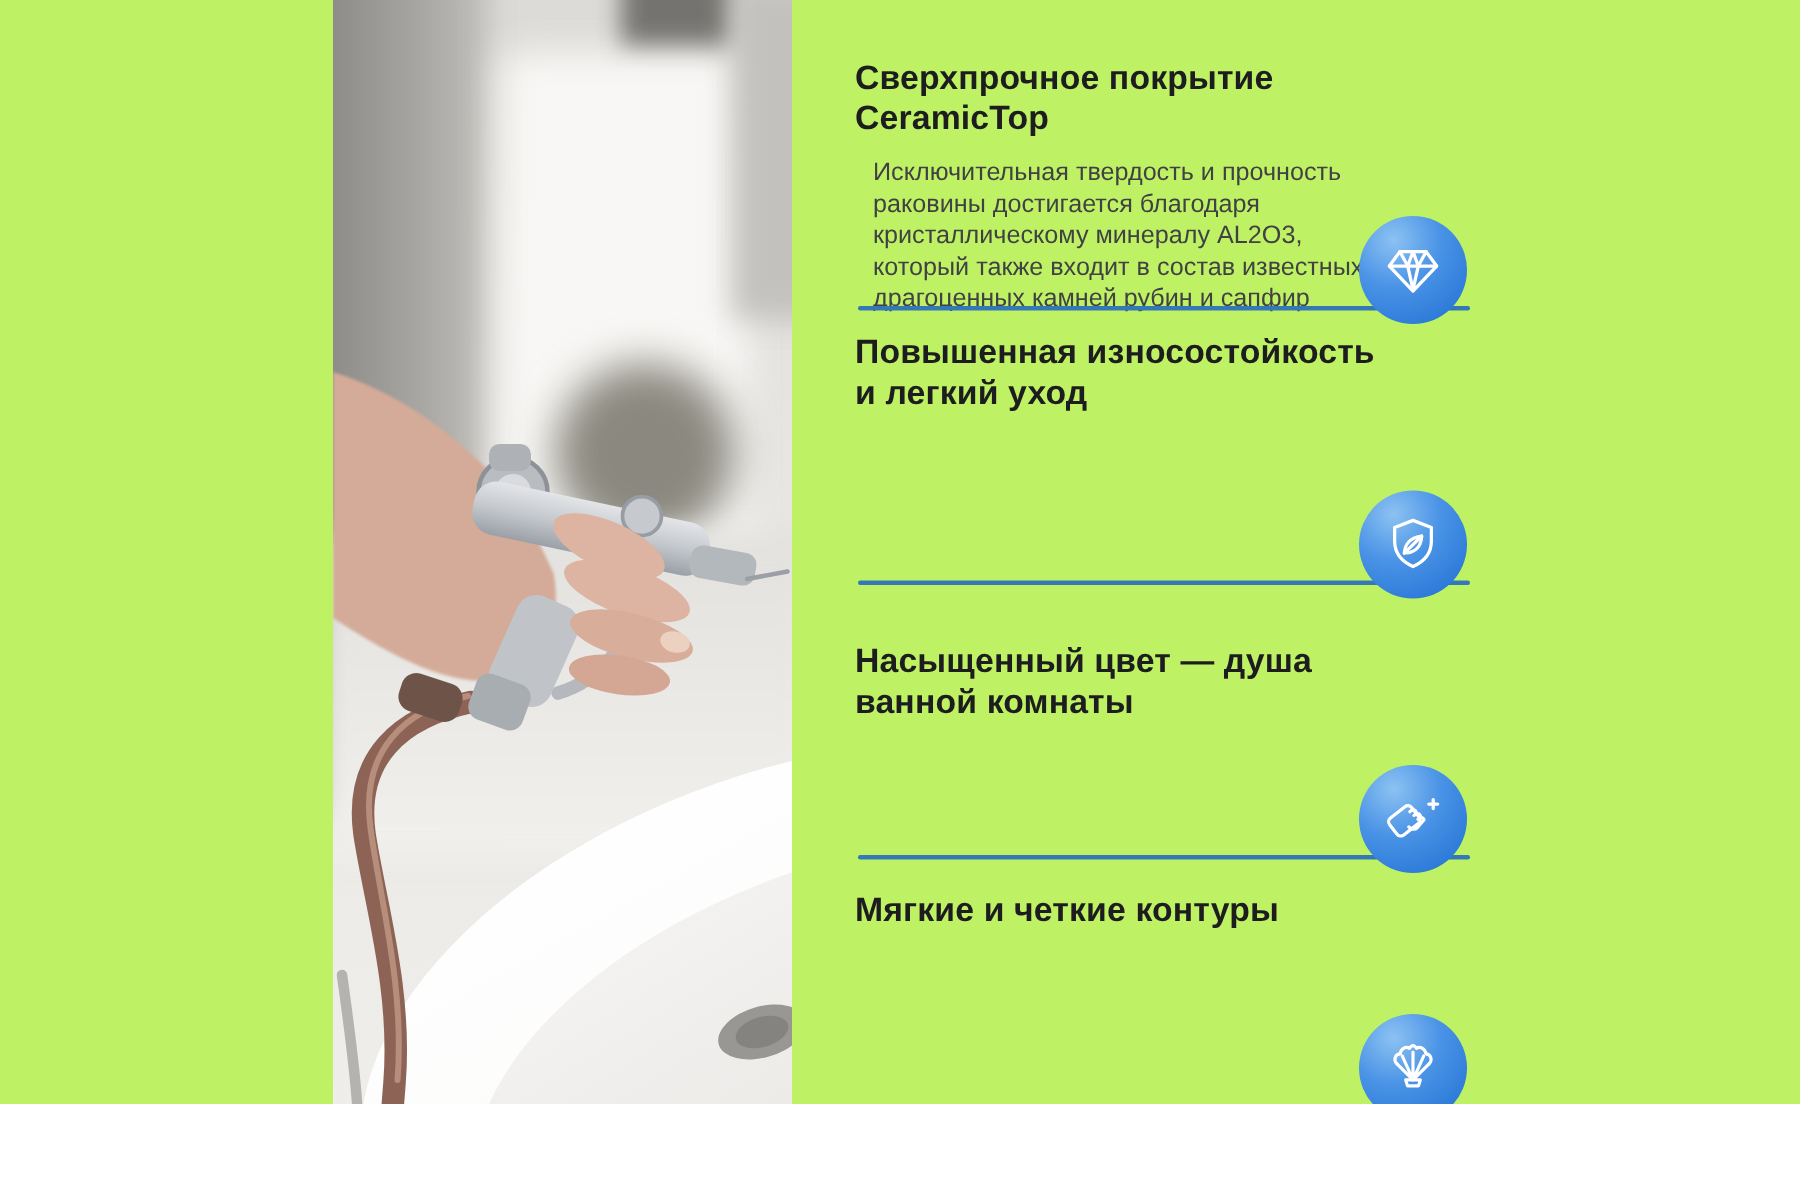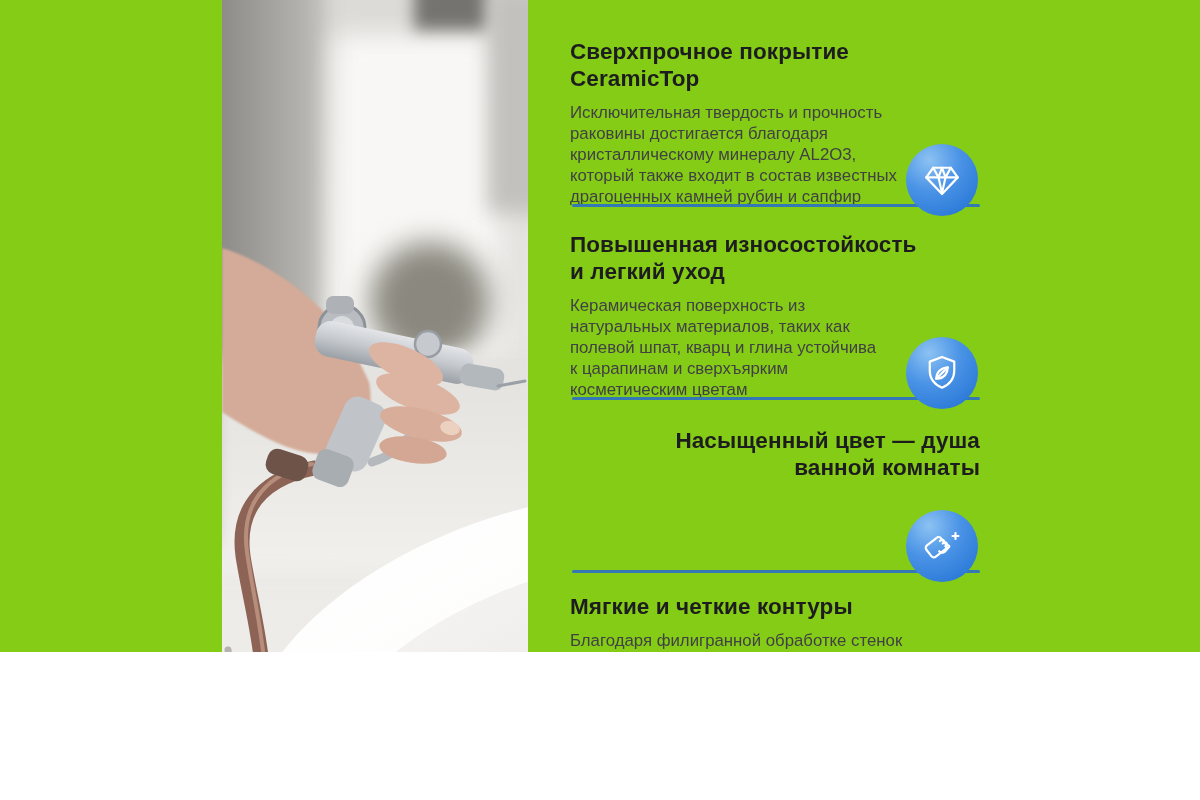--- a/index.html
+++ b/index.html
@@ -1,42 +1,42 @@
 <!DOCTYPE html>
 <html><head>
 <meta charset="utf-8">
 <style>
   html,body{margin:0;padding:0;background:#ffffff;}
-  .canvas{position:relative;width:1200px;height:652px;background:#84cc16;overflow:hidden;
+  .canvas{position:relative;width:1200px;height:736px;background:#bef264;overflow:hidden;
           font-family:"Liberation Sans",sans-serif;}
 
   
   .photo{position:absolute;left:222px;top:0;width:306px;height:800px;overflow:hidden;
          background:linear-gradient(180deg,#dcdbd8 0%,#e7e6e3 40%,#f0efec 100%);}
   .photo .layer{position:absolute;}
   .curtain{left:-22px;top:-25px;width:125px;height:570px;
            background:linear-gradient(90deg,#85837f,#a3a19d 55%,#c0beba);filter:blur(10px);}
   .window{left:112px;top:35px;width:165px;height:335px;background:#f8f7f5;border-radius:10px;filter:blur(12px);}
   .top-dark{left:192px;top:-18px;width:75px;height:48px;background:#75736f;filter:blur(8px);}
   .right-panel{left:266px;top:-12px;width:70px;height:225px;background:#c3c1be;filter:blur(10px);}
   .grey-blob{left:148px;top:242px;width:120px;height:120px;background:#8b897f;border-radius:50%;filter:blur(14px);}
   .floor{left:-10px;top:355px;width:330px;height:215px;
          background:linear-gradient(180deg,#e2e1de,#f1f0ed);filter:blur(9px);}
   .scene{left:0;top:0;width:306px;height:800px;}
 
   
   .panel{position:absolute;left:570px;top:0;width:410px;height:800px;}
   .feature{position:absolute;left:0;width:410px;}
   .f1{top:38px;height:169px;}
-  .f2{top:231px;height:169px;}
-  .f3{top:427px;height:146px;text-align:right;}
+  .f2{top:221px;height:169px;}
+  .f3{top:427px;height:146px;}
   .f4{top:593px;height:146px;}
   .feature h2{margin:0 0 10px 0;font-size:22.5px;line-height:27px;font-weight:700;
               color:#1d1d1f;white-space:pre-line;letter-spacing:.1px;}
-  .feature p{margin:0;font-size:16.8px;line-height:21px;color:#414144;white-space:pre-line;}
+  .feature p{margin:12px;font-size:16.8px;line-height:21px;color:#414144;white-space:pre-line;}
   .rule{position:absolute;left:2px;right:0;bottom:0;height:3px;border-radius:2px;}
   .badge{position:absolute;right:2px;bottom:-9px;width:72px;height:72px;border-radius:50%;
          display:flex;align-items:center;justify-content:center;z-index:2;
          background:radial-gradient(circle at 32% 22%, #8cc2f2 0%, #4a93e6 42%, #1e6fd2 100%);}
   .badge svg{width:42px;height:42px;display:block;}
 </style>
 </head>
 <body>
 
 <div class="canvas">
@@ -128,25 +128,20 @@
           <path d="M3 10.5 h18"></path>
           <path d="M7 5 l3 5.5 L12 5 l2 5.5 L17 5"></path>
           <path d="M10 10.5 12 19.5 14 10.5"></path>
         </svg>
       </div>
     </section>
 
     <section class="feature f2">
       <h2>Повышенная износостойкость
 и легкий уход</h2>
-      <p>Керамическая поверхность из
-натуральных материалов, таких как
-полевой шпат, кварц и глина устойчива
-к царапинам и сверхъярким
-косметическим цветам</p>
       <div class="rule accent-rule" style="background: rgb(52, 120, 182);"></div>
       <div class="badge">
         <svg viewBox="0 0 24 24" fill="none" stroke="#ffffff" stroke-width="1.25" stroke-linejoin="round" stroke-linecap="round">
           <path d="M12 2.8 19 5.5 v5.2 c0 4.7 -2.9 7.9 -7 9.7 -4.1 -1.8 -7 -5 -7 -9.7 V5.5 Z"></path>
           <path d="M8.7 15.3 c.2 -3.5 2.4 -6 6.6 -6.5 -.2 4 -2.5 6.1 -5.6 6.4"></path>
           <path d="M8.7 15.3 15.3 8.8"></path>
         </svg>
       </div>
     </section>
 
@@ -160,25 +155,20 @@
           <path d="M10.8 9.2 c1 -1 2 -.8 2.4 .1"></path>
           <path d="M12.4 10.6 c1 -1 2 -.8 2.4 .1"></path>
           <path d="M13.9 12.1 c1 -1 2 -.8 2.3 .2 l-2.6 3 c-1 .9 -2.4 .6 -3.2 -.3"></path>
           <path d="M19.7 4.6 v3.4 M18 6.3 h3.4"></path>
         </svg>
       </div>
     </section>
 
     <section class="feature f4">
       <h2>Мягкие и четкие контуры</h2>
-      <p>Благодаря филигранной обработке стенок
-раковины, достигается максимальная
-защита от брызг воды при умывании,
-бритье или выполнении других
-гигиенических процедур</p>
       <div class="rule accent-rule" style="background: rgb(52, 120, 182);"></div>
       <div class="badge">
         <svg viewBox="0 0 24 24" fill="none" stroke="#ffffff" stroke-width="1.2" stroke-linejoin="round" stroke-linecap="round">
           <path d="M12 16.5 5.9 10.4 M12 16.5 7.9 7.4 M12 16.5 V5.9 M12 16.5 16.1 7.4 M12 16.5 18.1 10.4"></path>
           <path d="M5.9 10.4 C4.4 9 5.2 6.6 7.1 6.6 c.2 -1.9 2 -3 3.6 -2.1 .8 -1.4 1.8 -1.4 2.6 0 1.6 -.9 3.4 .2 3.6 2.1 1.9 0 2.7 2.4 1.2 3.8"></path>
           <path d="M9.2 16.5 h5.6 l-.7 2.3 h-4.2 Z"></path>
         </svg>
       </div>
     </section>
 

